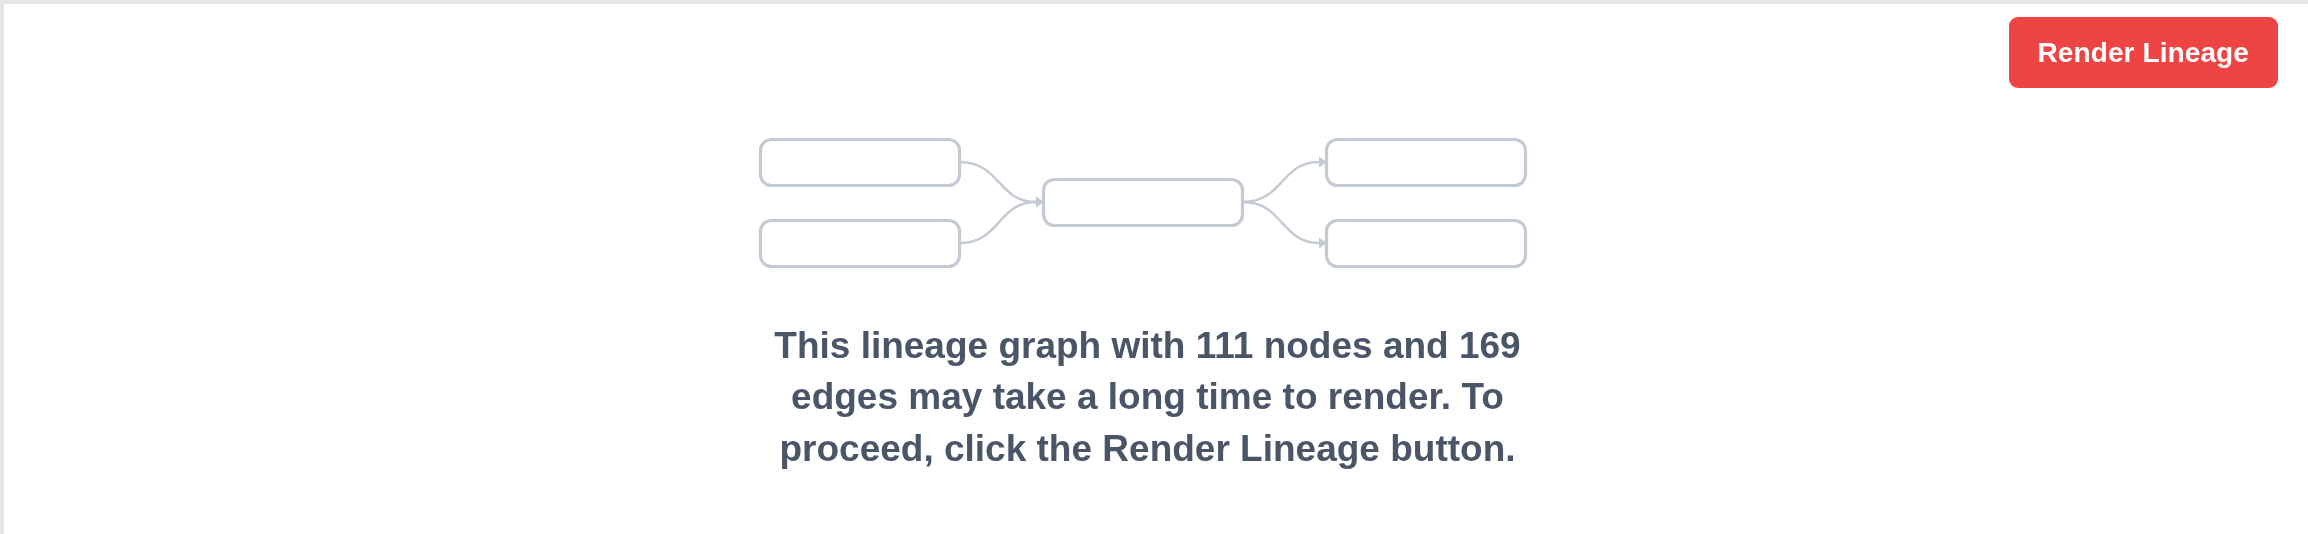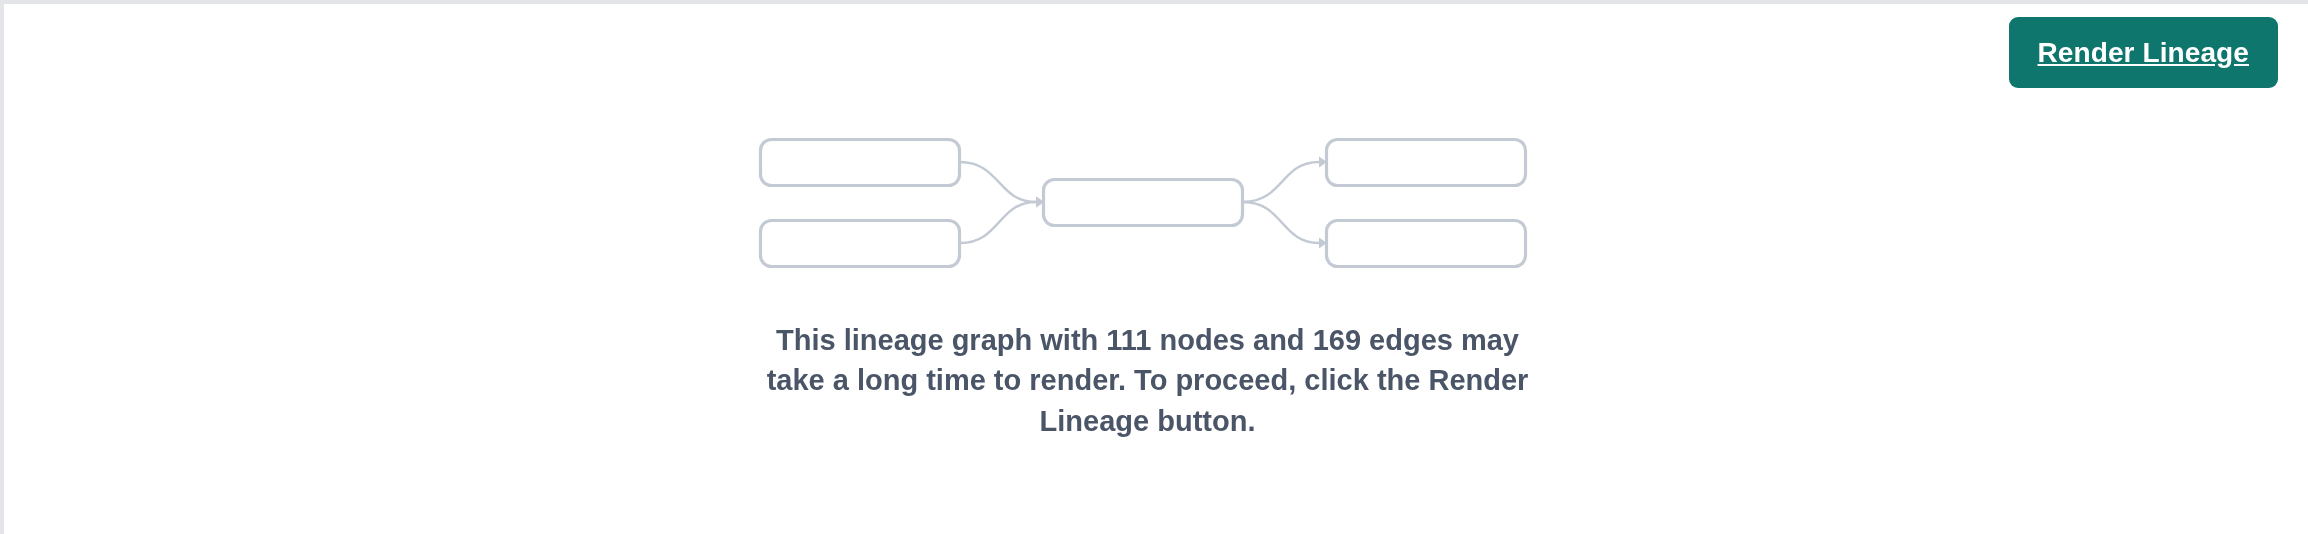--- a/index.html
+++ b/index.html
@@ -33,32 +33,31 @@
     align-items: flex-start;
     padding-right: 13px;
   }
 
   .render-button {
     display: inline-flex;
     align-items: center;
     justify-content: center;
     height: 71px;
     padding: 0 29px;
-    background: #0f766e;
+    background: #ef4444;
     color: #ffffff;
     border: none;
     border-radius: 9px;
     font-family: "Liberation Sans", sans-serif;
     font-size: 28px;
     font-weight: bold;
     letter-spacing: 0.1px;
     cursor: pointer;
     white-space: nowrap;
     line-height: 1;
-    text-decoration: underline;
   }
 
   
   #empty-state {
     position: absolute;
     top: 0;
     left: 0;
     width: 2287px;
     height: 530px;
     display: flex;
@@ -88,21 +87,21 @@
 
   .ph-arrowhead {
     fill: #c3cad4;
   }
 
   #empty-message {
     margin-top: 44px;
     width: 790px;
     text-align: center;
     font-family: "Liberation Sans", sans-serif;
-    font-size: 29px;
+    font-size: 37px;
     font-weight: bold;
     line-height: 1.39;
     color: #4a5568;
   }
 </style>
 </head>
 <body>
 
 <div id="app">
 

